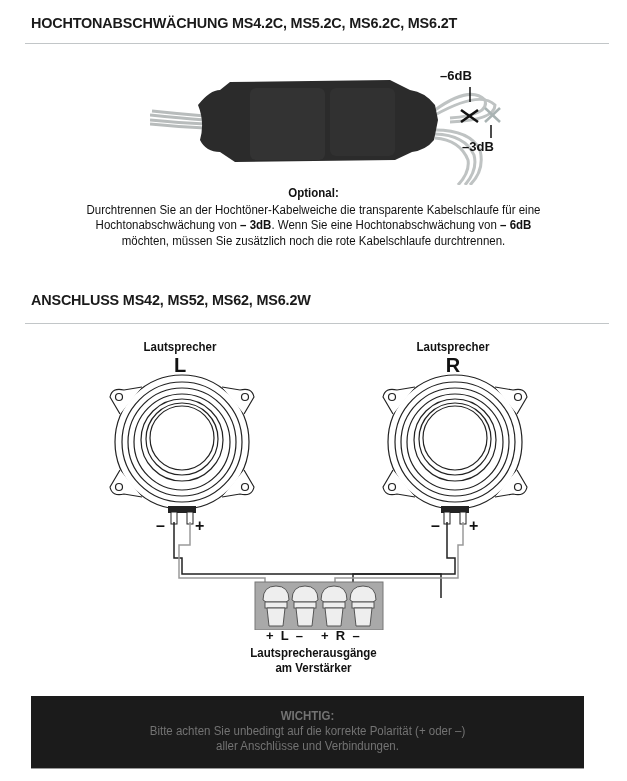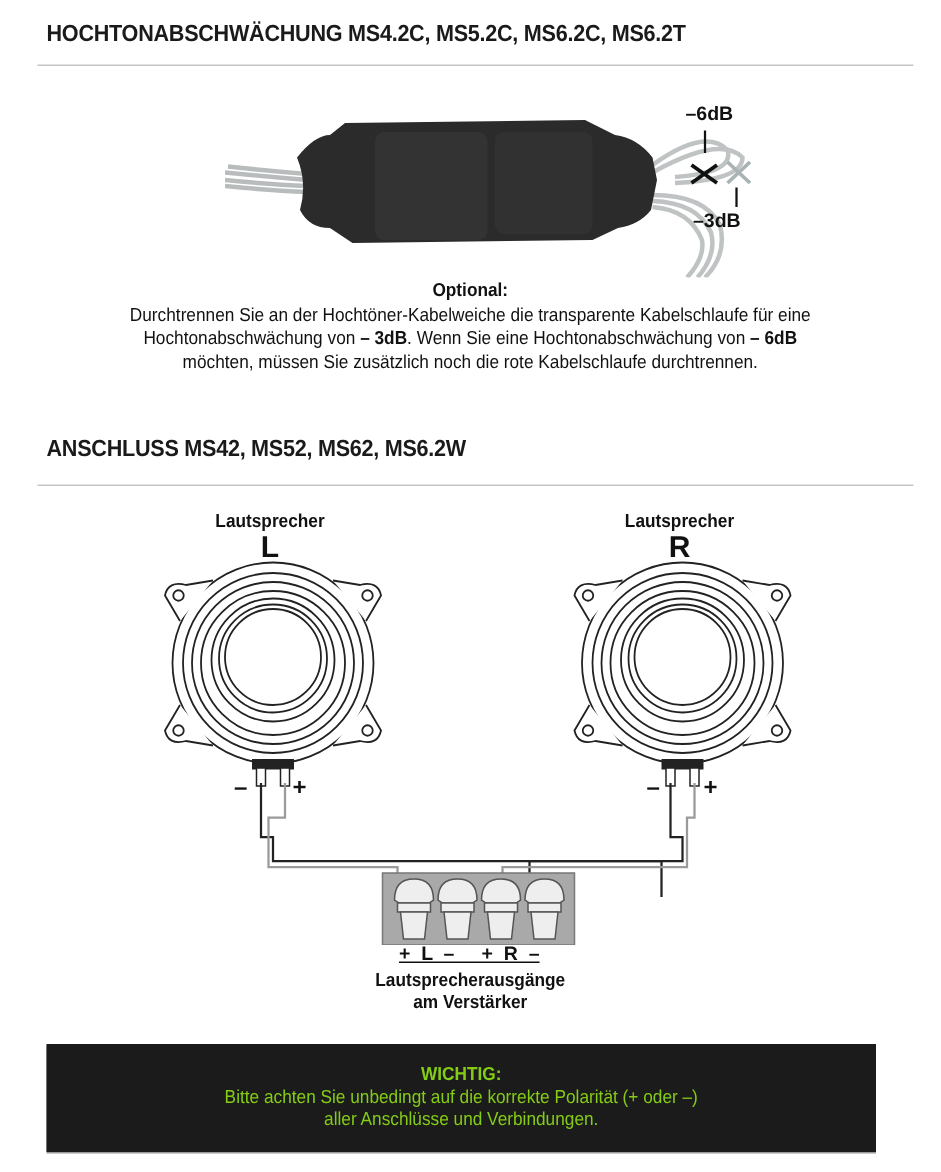--- a/index.html
+++ b/index.html
@@ -10,21 +10,21 @@
         letter-spacing:-0.2px; transform:scaleX(0.93); transform-origin:left center; color:#1a1a1a; }
   .rule { position:absolute; left:25px; width:584px; height:1px; background:#c2c6c8; }
   .center-text { position:absolute; left:0; width:627px; text-align:center;
                  font-size:12.5px; line-height:15.5px; transform:scaleX(0.92); transform-origin:center; }
   .bold { font-weight:bold; }
   .speaker-label { position:absolute; text-align:center; font-size:12.5px; font-weight:bold; width:120px; transform:scaleX(0.92); }
   .speaker-letter { position:absolute; text-align:center; font-size:20px; font-weight:bold; width:120px; }
   .pol { position:absolute; font-size:16px; font-weight:bold; }
   .amp-label { position:absolute; left:0; width:627px; text-align:center; font-size:12.5px; font-weight:bold; line-height:15px; transform:scaleX(0.92); }
   .terminal-labels { position:absolute; font-size:13px; font-weight:bold; white-space:pre; }
-  .notice { position:absolute; left:31px; top:696px; width:553px; height:72px; background:#1b1b1b; color:#84cc16; text-align:center; box-shadow:0 1px 0 #9a9a9a; }
+  .notice { position:absolute; left:31px; top:696px; width:553px; height:72px; background:#1b1b1b; color:#737373; text-align:center; box-shadow:0 1px 0 #9a9a9a; }
   .notice .t { font-size:12.5px; font-weight:bold; margin-top:13px; line-height:15px; transform:scaleX(0.92); }
   .notice .b { font-size:12.5px; line-height:15px; transform:scaleX(0.92); }
   .db { position:absolute; font-size:13px; font-weight:bold; }
 </style>
 </head>
 <body>
 
 <div class="h2" style="top:14px;">HOCHTONABSCHWÄCHUNG MS4.2C, MS5.2C, MS6.2C, MS6.2T</div>
 <div class="rule" style="top:43px;"></div>
 
@@ -53,21 +53,21 @@
     <line x1="311" y1="50" x2="328" y2="62"></line>
     <line x1="328" y1="50" x2="311" y2="62"></line>
   </g>
   <line x1="320" y1="27" x2="320" y2="42" stroke="#111" stroke-width="1.5"></line>
   <g stroke="#a9b3b3" stroke-width="2.5">
     <line x1="335" y1="48" x2="350" y2="62"></line>
     <line x1="350" y1="48" x2="335" y2="62"></line>
   </g>
   <line x1="341" y1="65" x2="341" y2="78" stroke="#111" stroke-width="1.5"></line>
 </svg>
-<div class="db" style="left:457px;top:68px;">–6dB</div>
+<div class="db" style="left:440px;top:68px;">–6dB</div>
 <div class="db" style="left:462px;top:139px;">–3dB</div>
 
 <div class="center-text bold" style="top:186px;">Optional:</div>
 <div class="center-text" style="top:203px;">Durchtrennen Sie an der Hochtöner-Kabelweiche die transparente Kabelschlaufe für eine</div>
 <div class="center-text" style="top:218px;"><span>Hochtonabschwächung von </span><span class="bold">– 3dB</span><span>. Wenn Sie eine Hochtonabschwächung von </span><span class="bold">– 6dB</span></div>
 <div class="center-text" style="top:234px;">möchten, müssen Sie zusätzlich noch die rote Kabelschlaufe durchtrennen.</div>
 
 <div class="h2" style="top:291px;">ANSCHLUSS MS42, MS52, MS62, MS6.2W</div>
 <div class="rule" style="top:323px;"></div>
 
@@ -141,21 +141,21 @@
       </g>
     </g>
   </g>
 </svg>
 
 <div class="pol" style="left:156px;top:517px;">–</div>
 <div class="pol" style="left:195px;top:517px;">+</div>
 <div class="pol" style="left:431px;top:517px;">–</div>
 <div class="pol" style="left:469px;top:517px;">+</div>
 
-<div class="terminal-labels" style="left:266px;top:628px;text-decoration:underline;">+  L  –     +  R  –</div>
+<div class="terminal-labels" style="left:266px;top:628px;">+  L  –     +  R  –</div>
 <div class="amp-label" style="top:646px;">Lautsprecherausgänge</div>
 <div class="amp-label" style="top:661px;">am Verstärker</div>
 
 <div class="notice">
   <div class="t">WICHTIG:</div>
   <div class="b">Bitte achten Sie unbedingt auf die korrekte Polarität (+ oder –)</div>
   <div class="b">aller Anschlüsse und Verbindungen.</div>
 </div>
 
 </body></html>

